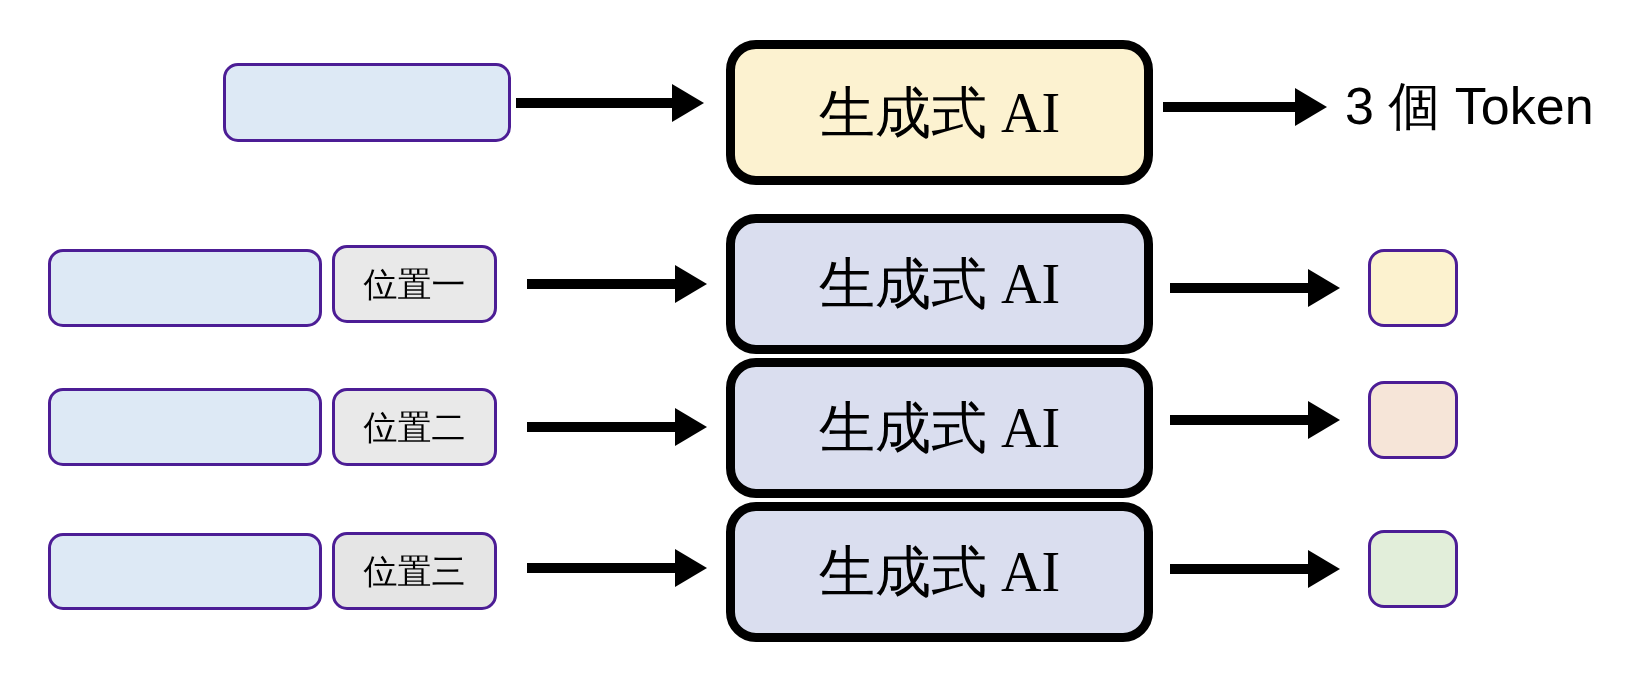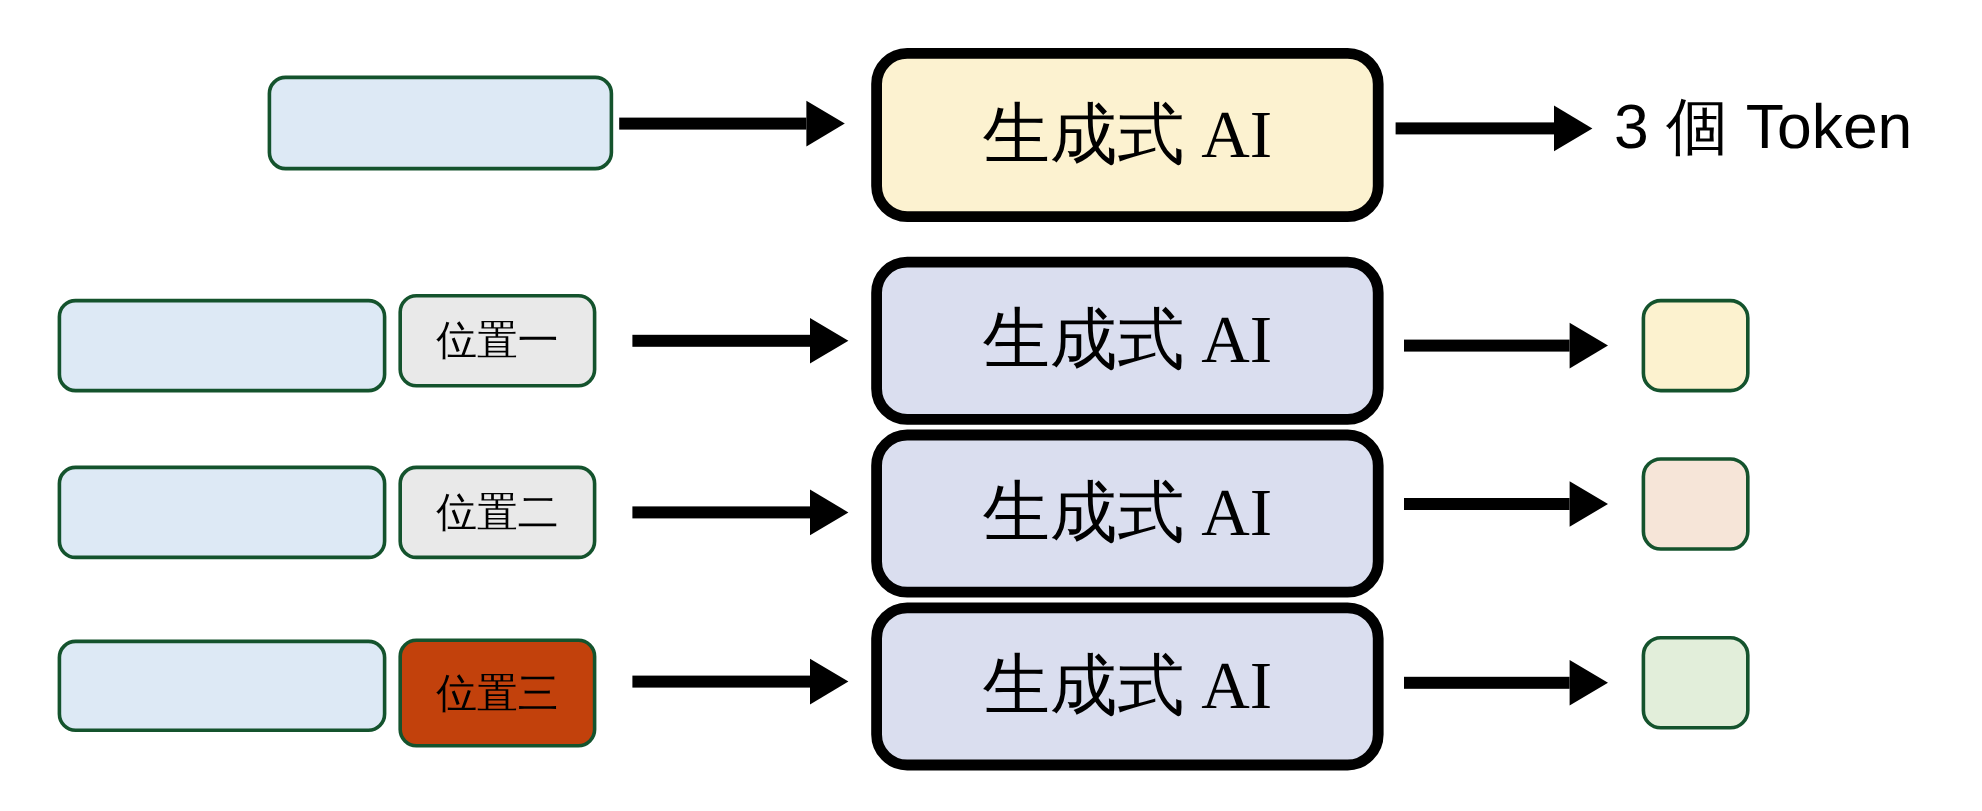--- a/index.html
+++ b/index.html
@@ -15,21 +15,21 @@
     overflow: hidden;
   }
   .box {
     position: absolute;
     box-sizing: border-box;
     display: flex;
     align-items: center;
     justify-content: center;
   }
   .thin-box {
-    border: 3px solid #14532d;
+    border: 3px solid #4c1d95;
     border-radius: 15px;
   }
   .thick-box {
     border: 9px solid #000000;
     border-radius: 30px;
   }
   .model-label {
     font-size: 56px;
     color: #000000;
     white-space: nowrap;
@@ -132,21 +132,21 @@
 
   <div class="arrow" style="left:1170px; top:401px; width:170px;">
     <div class="shaft"></div>
     <div class="head"></div>
   </div>
 
   <div class="box thin-box" style="left: 1368px; top: 381px; width: 90px; height: 78px; border-radius: 16px; background-color: rgb(246, 229, 216);"></div>
 
   <div class="box thin-box" style="left: 48px; top: 533px; width: 274px; height: 77px; background-color: rgb(221, 233, 245);"></div>
 
-  <div class="box thin-box" style="left: 332px; top: 532px; width: 165px; height: 91px; background-color: #c2410c;">
+  <div class="box thin-box" style="left: 332px; top: 532px; width: 165px; height: 78px; background-color: #e5e5e5;">
     <span class="pos-label">位置三</span>
   </div>
 
   <div class="arrow" style="left:527px; top:549px; width:180px;">
     <div class="shaft"></div>
     <div class="head"></div>
   </div>
 
   <div class="box thick-box" style="left: 726px; top: 502px; width: 427px; height: 140px; background-color: rgb(218, 222, 239);">
     <span class="model-label">生成式 AI</span>

